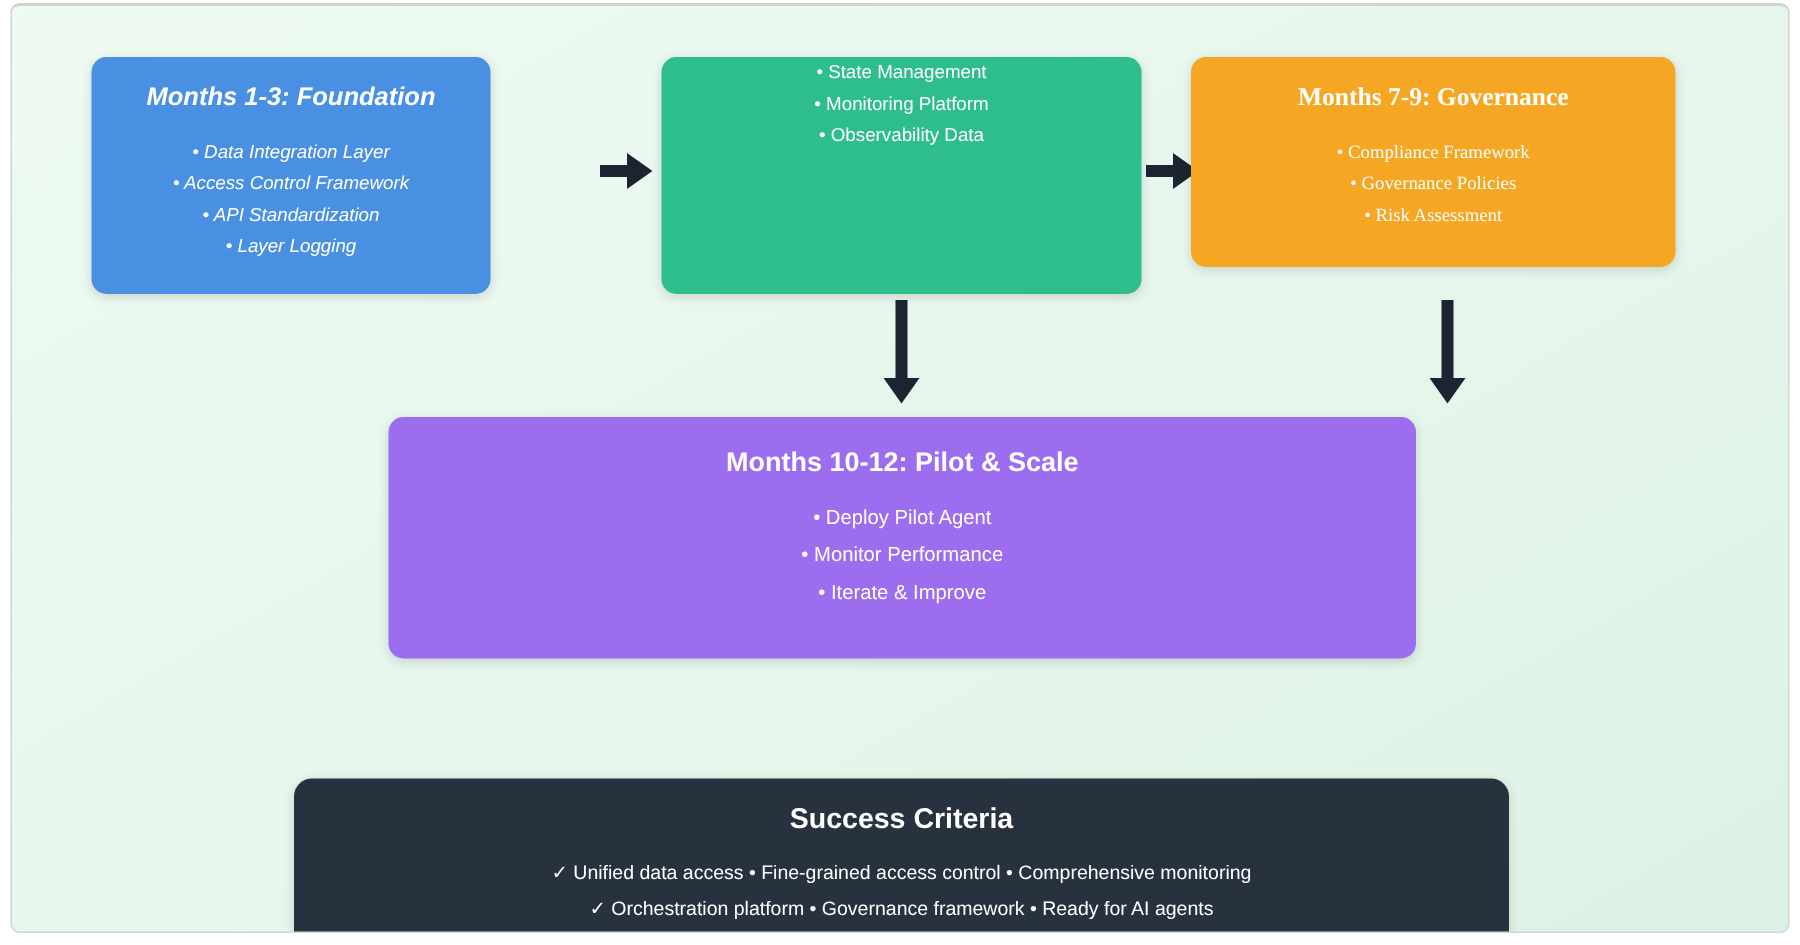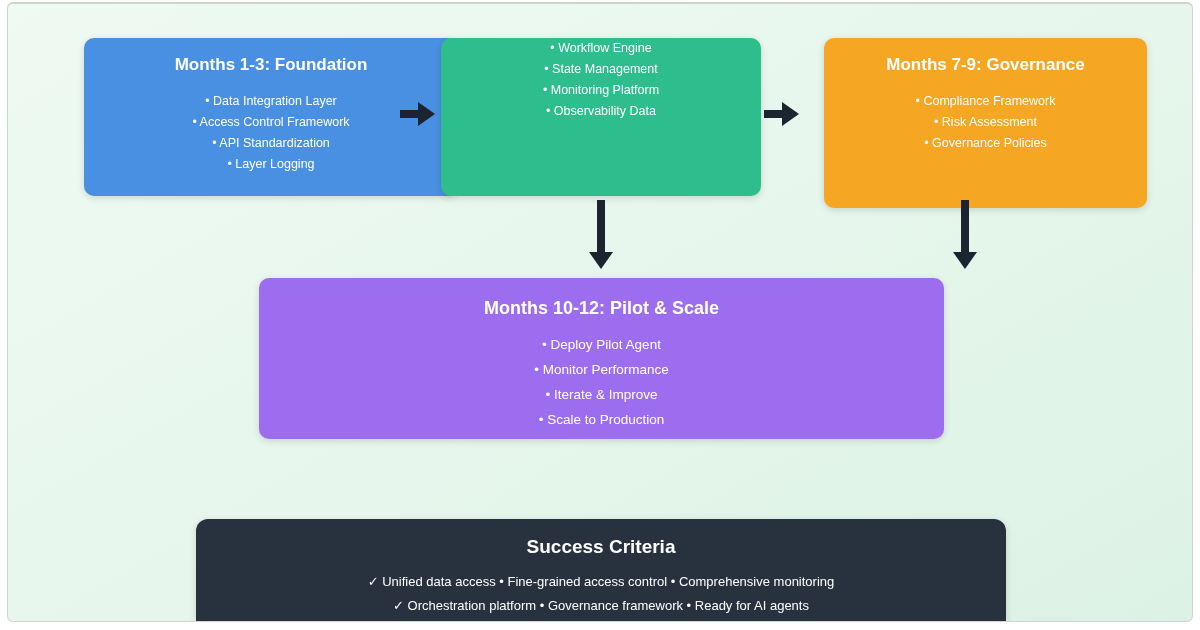--- a/index.html
+++ b/index.html
@@ -40,23 +40,23 @@
     font-size: 17px;
     line-height: 20px;
     padding-top: 17px;
     margin-bottom: 16px;
   }
   .card-item {
     font-size: 12.5px;
     line-height: 21px;
   }
   
-  .card-foundation    { left: 76px;  top: 34px; width: 374px; height: 158px; }
+  .card-foundation    { left: 53px;  top: 34px; width: 266px; height: 158px; font-style: italic; }
   .card-orchestration { left: 433px; top: 34px; width: 320px; height: 158px; }
-  .card-governance    { left: 816px; top: 34px; width: 323px; height: 170px; }
+  .card-governance    { left: 786px; top: 34px; width: 323px; height: 140px; font-family: Liberation Serif, serif; }
   
   .card-pilot { left: 251px; top: 274px; width: 685px; height: 161px; border-radius: 10px; }
   .card-pilot .card-title { font-size: 18px; padding-top: 20px; margin-bottom: 14px; }
   .card-pilot .card-item  { font-size: 13.5px; line-height: 25px; }
   
   .card-success {
     left: 188px; top: 515px; width: 810px; height: 150px;
     border-radius: 12px;
   }
   .card-success .card-title { font-size: 19px; line-height: 22px; margin-bottom: 12px; }
@@ -86,53 +86,51 @@
       <div class="card-item">• API Standardization</div>
       <div class="card-item">• Layer Logging</div>
     </div>
 
     <div class="arrow-right arrow-r-1">
       <div class="shaft" style="background-color: rgb(27, 36, 48);"></div>
       <div class="head" style="border-left: 17px solid rgb(27, 36, 48);"></div>
     </div>
 
     <div class="card card-orchestration" style="background-color: rgb(46, 189, 140);">
-      <div class="card-item">• Workflow Engine</div>
       <div class="card-item">• State Management</div>
       <div class="card-item">• Monitoring Platform</div>
       <div class="card-item">• Observability Data</div>
     </div>
 
     <div class="arrow-right arrow-r-2">
       <div class="shaft" style="background-color: rgb(27, 36, 48);"></div>
       <div class="head" style="border-left: 17px solid rgb(27, 36, 48);"></div>
     </div>
 
     <div class="card card-governance" style="background-color: rgb(245, 166, 35);">
       <div class="card-title">Months 7-9: Governance</div>
       <div class="card-item">• Compliance Framework</div>
+      <div class="card-item">• Governance Policies</div>
       <div class="card-item">• Risk Assessment</div>
-      <div class="card-item">• Governance Policies</div>
     </div>
 
     <div class="arrow-down arrow-d-1">
       <div class="shaft" style="background-color: rgb(27, 36, 48);"></div>
       <div class="head" style="border-top: 17px solid rgb(27, 36, 48);"></div>
     </div>
     <div class="arrow-down arrow-d-2">
       <div class="shaft" style="background-color: rgb(27, 36, 48);"></div>
       <div class="head" style="border-top: 17px solid rgb(27, 36, 48);"></div>
     </div>
 
     <div class="card card-pilot" style="background-color: rgb(157, 109, 240);">
       <div class="card-title">Months 10-12: Pilot &amp; Scale</div>
       <div class="card-item">• Deploy Pilot Agent</div>
       <div class="card-item">• Monitor Performance</div>
       <div class="card-item">• Iterate &amp; Improve</div>
-      <div class="card-item">• Scale to Production</div>
     </div>
 
     <div class="card card-success" style="background-color: rgb(40, 50, 63);">
       <div class="card-title">Success Criteria</div>
       <div class="success-line">✓ Unified data access • Fine-grained access control • Comprehensive monitoring</div>
       <div class="success-line">✓ Orchestration platform • Governance framework • Ready for AI agents</div>
     </div>
 
   </div>
 </div>

